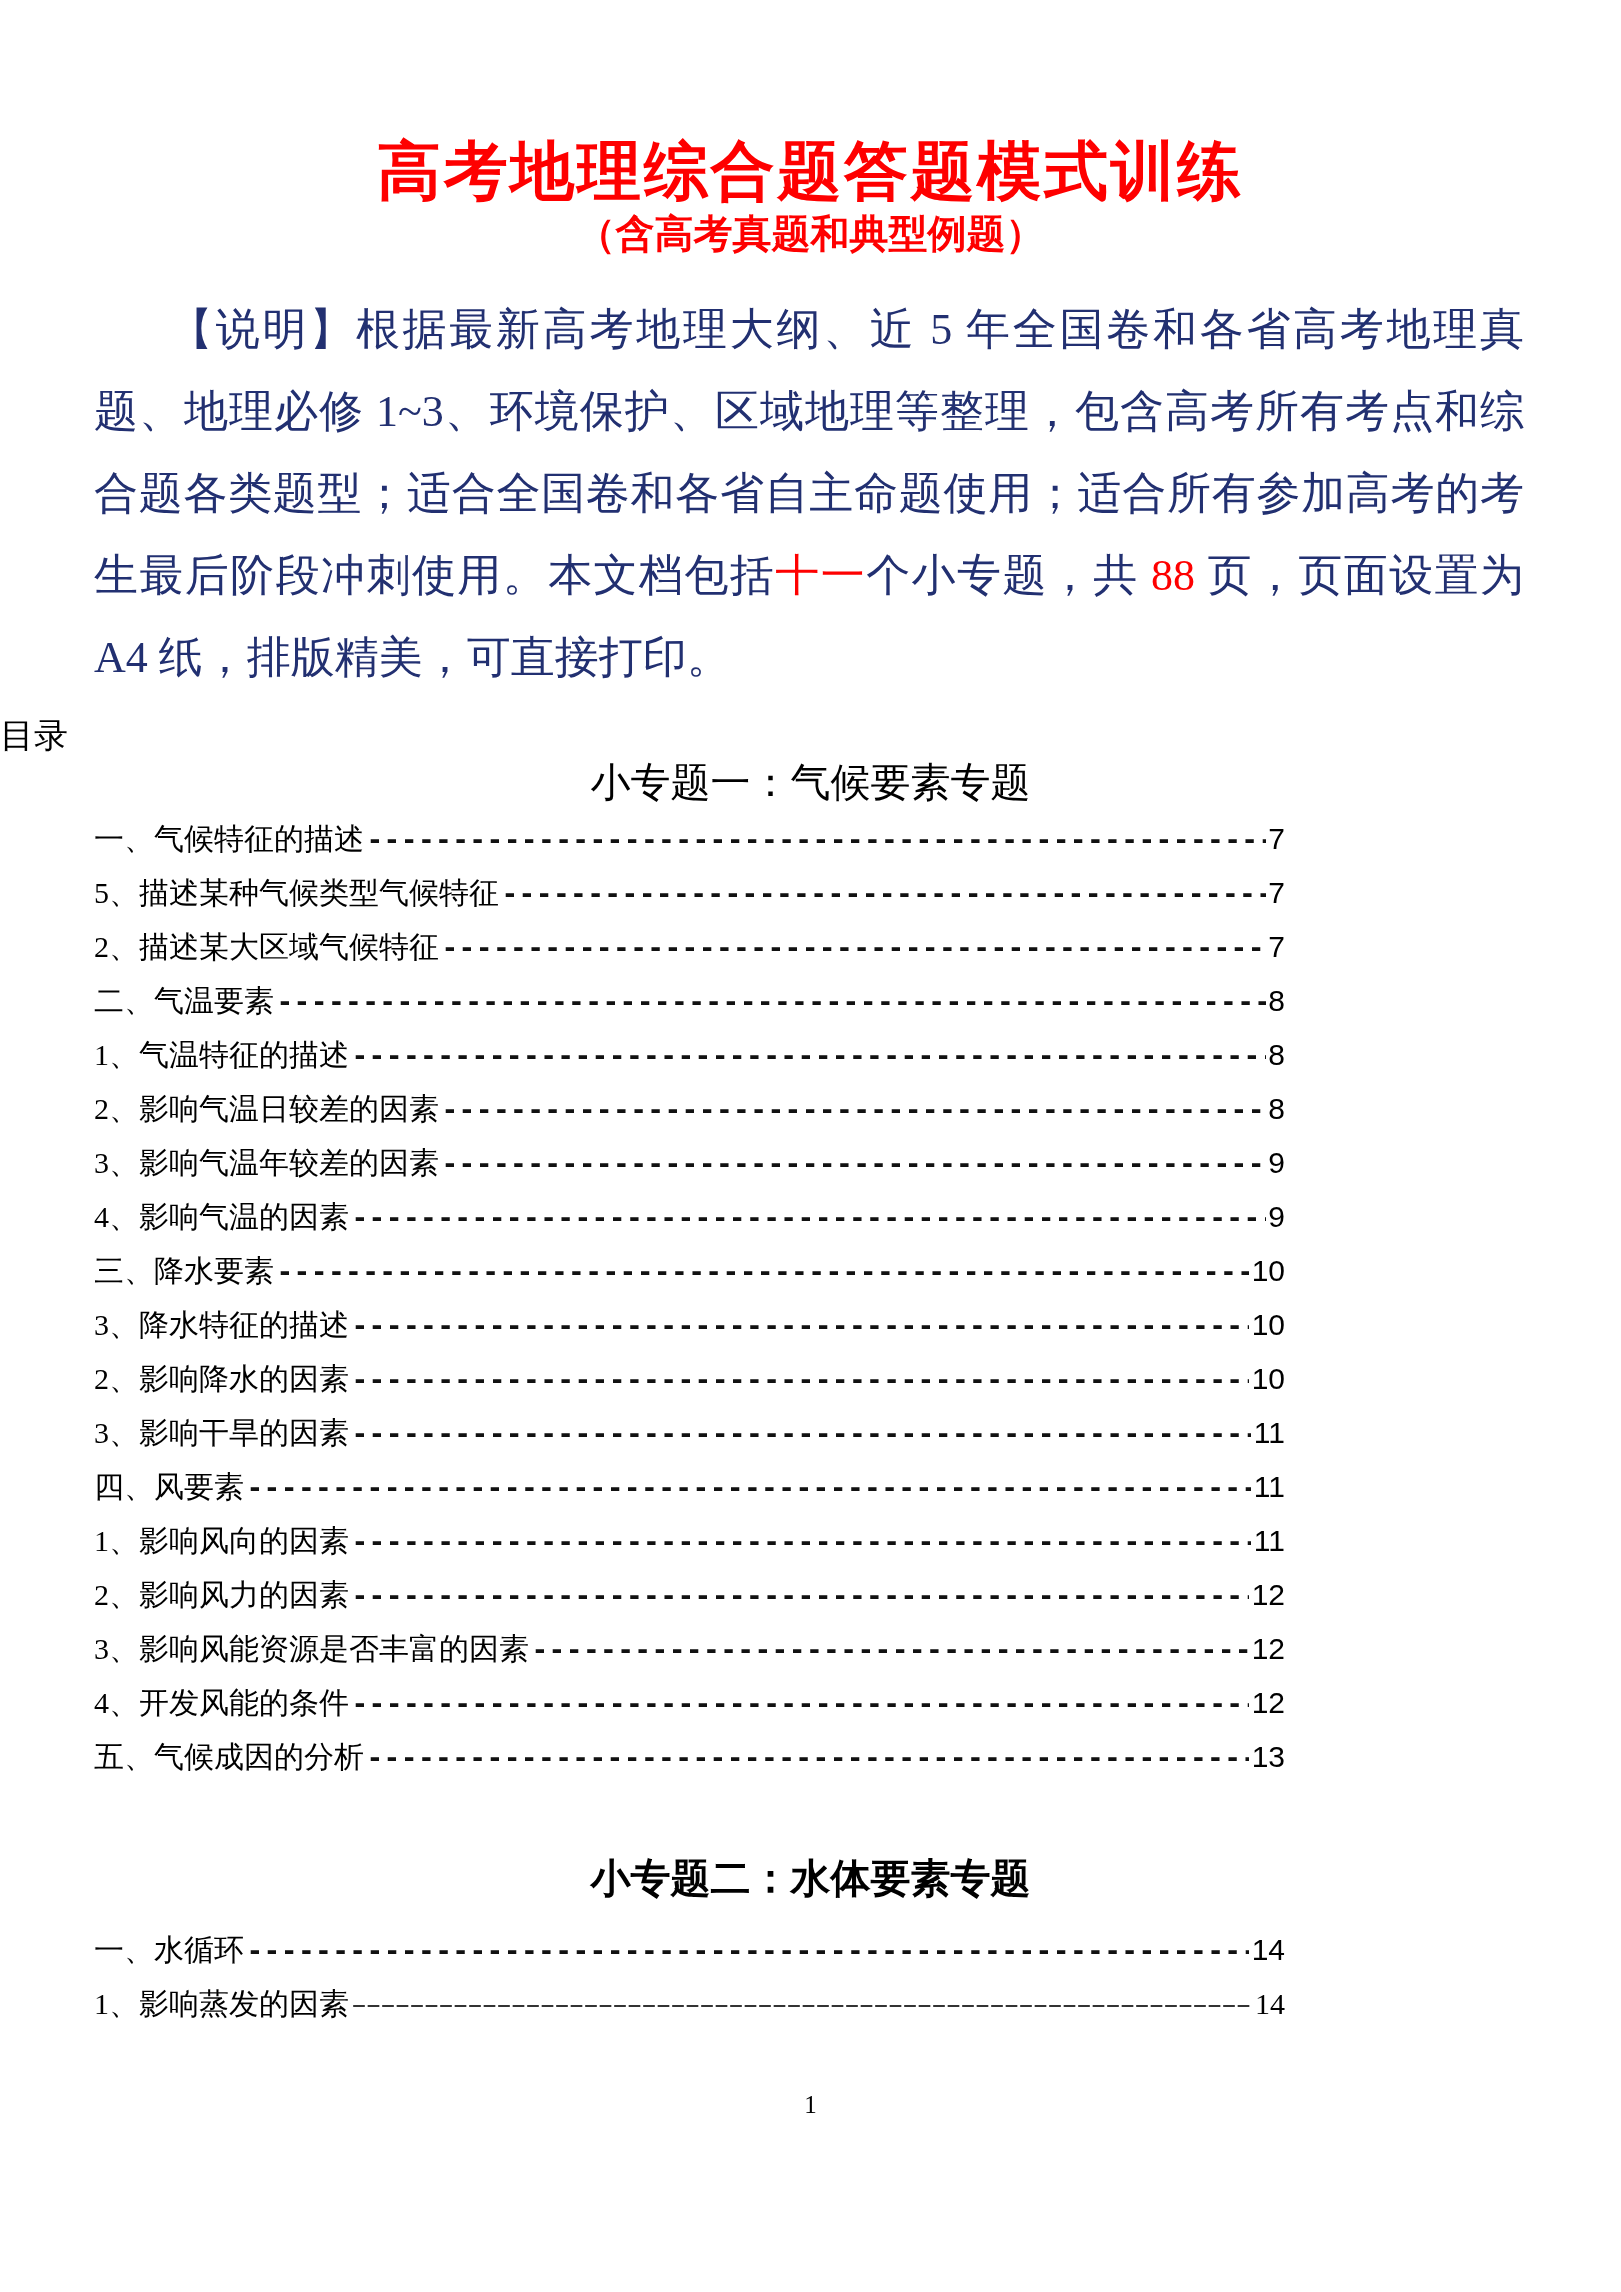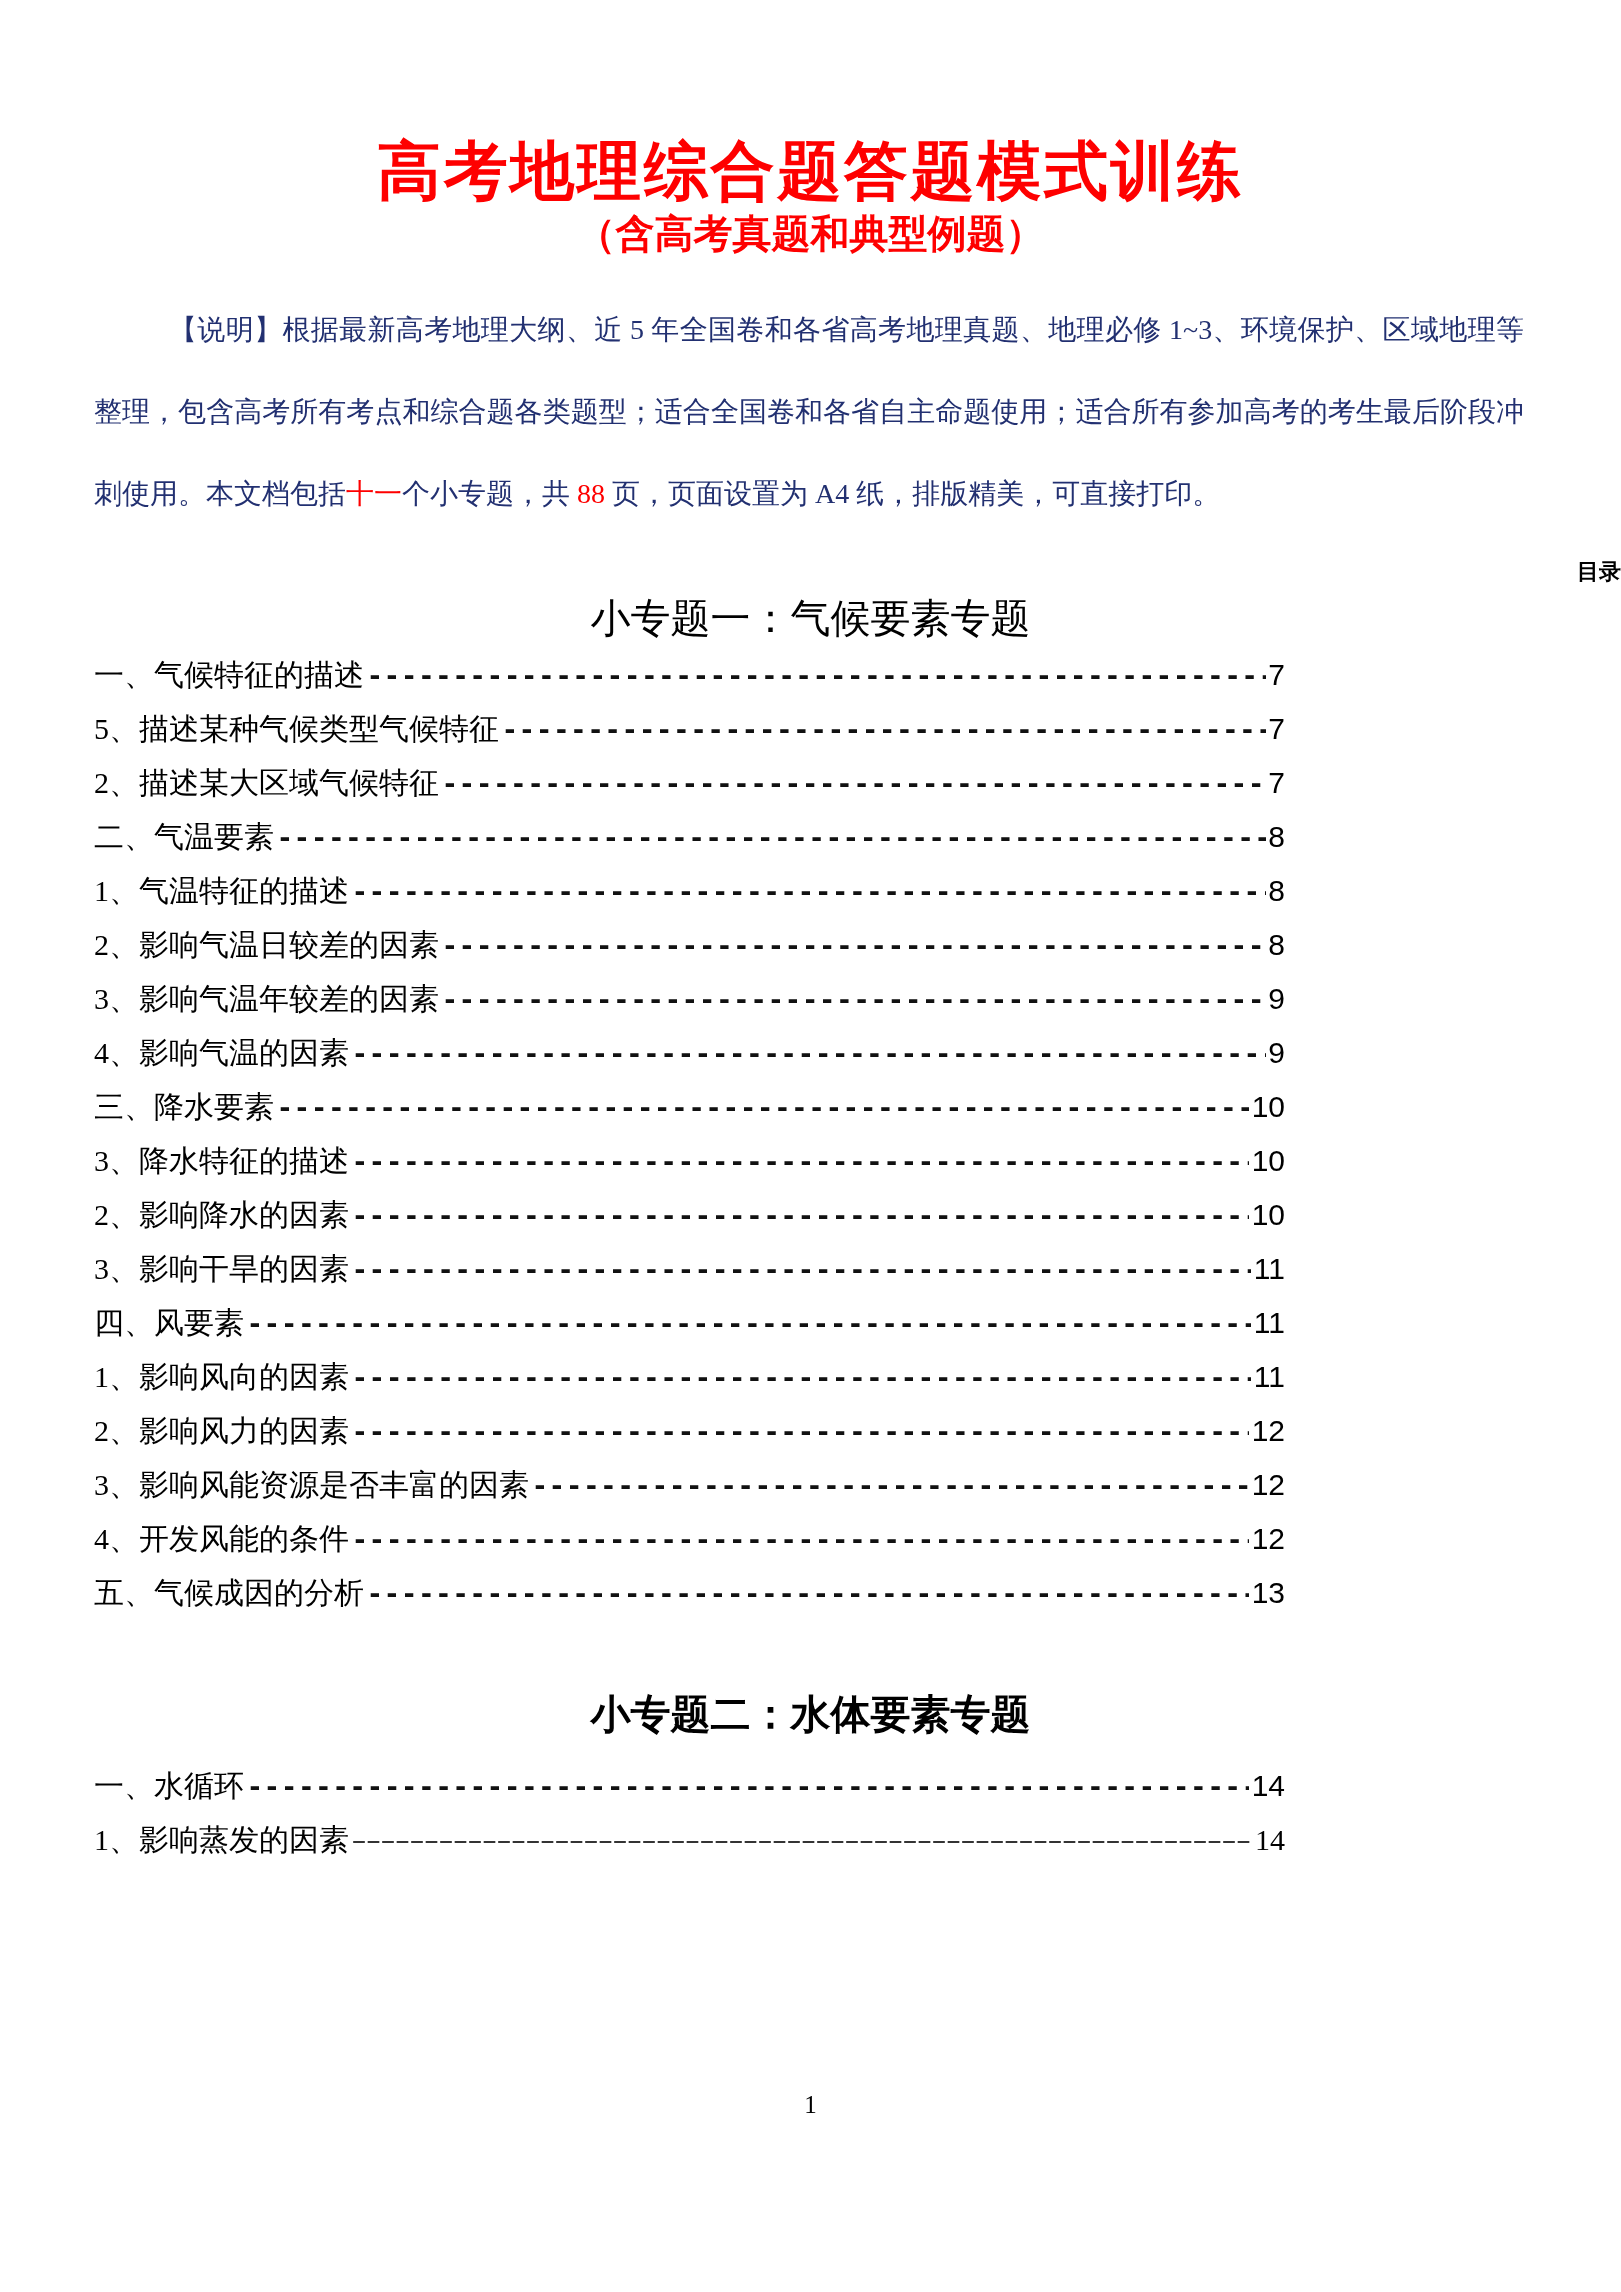--- a/index.html
+++ b/index.html
@@ -18,27 +18,27 @@
     font-family:"Liberation Sans",sans-serif;font-weight:bold;
     font-size:64px;line-height:75px;letter-spacing:2.7px;color:var(--red);
   }
   .doc-subtitle{
     margin-top:1px;text-align:center;
     font-family:"Liberation Sans",sans-serif;font-weight:bold;
     font-size:39px;line-height:47px;color:var(--red);
   }
   .intro{
     margin:32px 97px 0 94px;
-    font-size:28px;line-height:82px;
+    font-size:44px;line-height:82px;
     text-align:justify;text-indent:75px;color:var(--navy);
   }
   .intro .em{color:var(--red);}
   .toc-heading{
-    margin-top:12.5px;text-align:right;
-    font-size:22px;line-height:47px;font-weight:700;
+    margin-top:12.5px;text-align:left;
+    font-size:34px;line-height:47px;font-weight:400;
   }
   .section-title{
     text-align:center;font-size:40px;line-height:48px;font-weight:400;
   }
   .section-title.second{margin-top:64px;font-weight:bold;}
   .toc-list{margin:12.5px 0 0 94px;width:1191px;}
   .toc-list.second{margin-top:27px;}
   .toc-row{
     display:flex;align-items:baseline;
     height:54px;font-size:30px;

